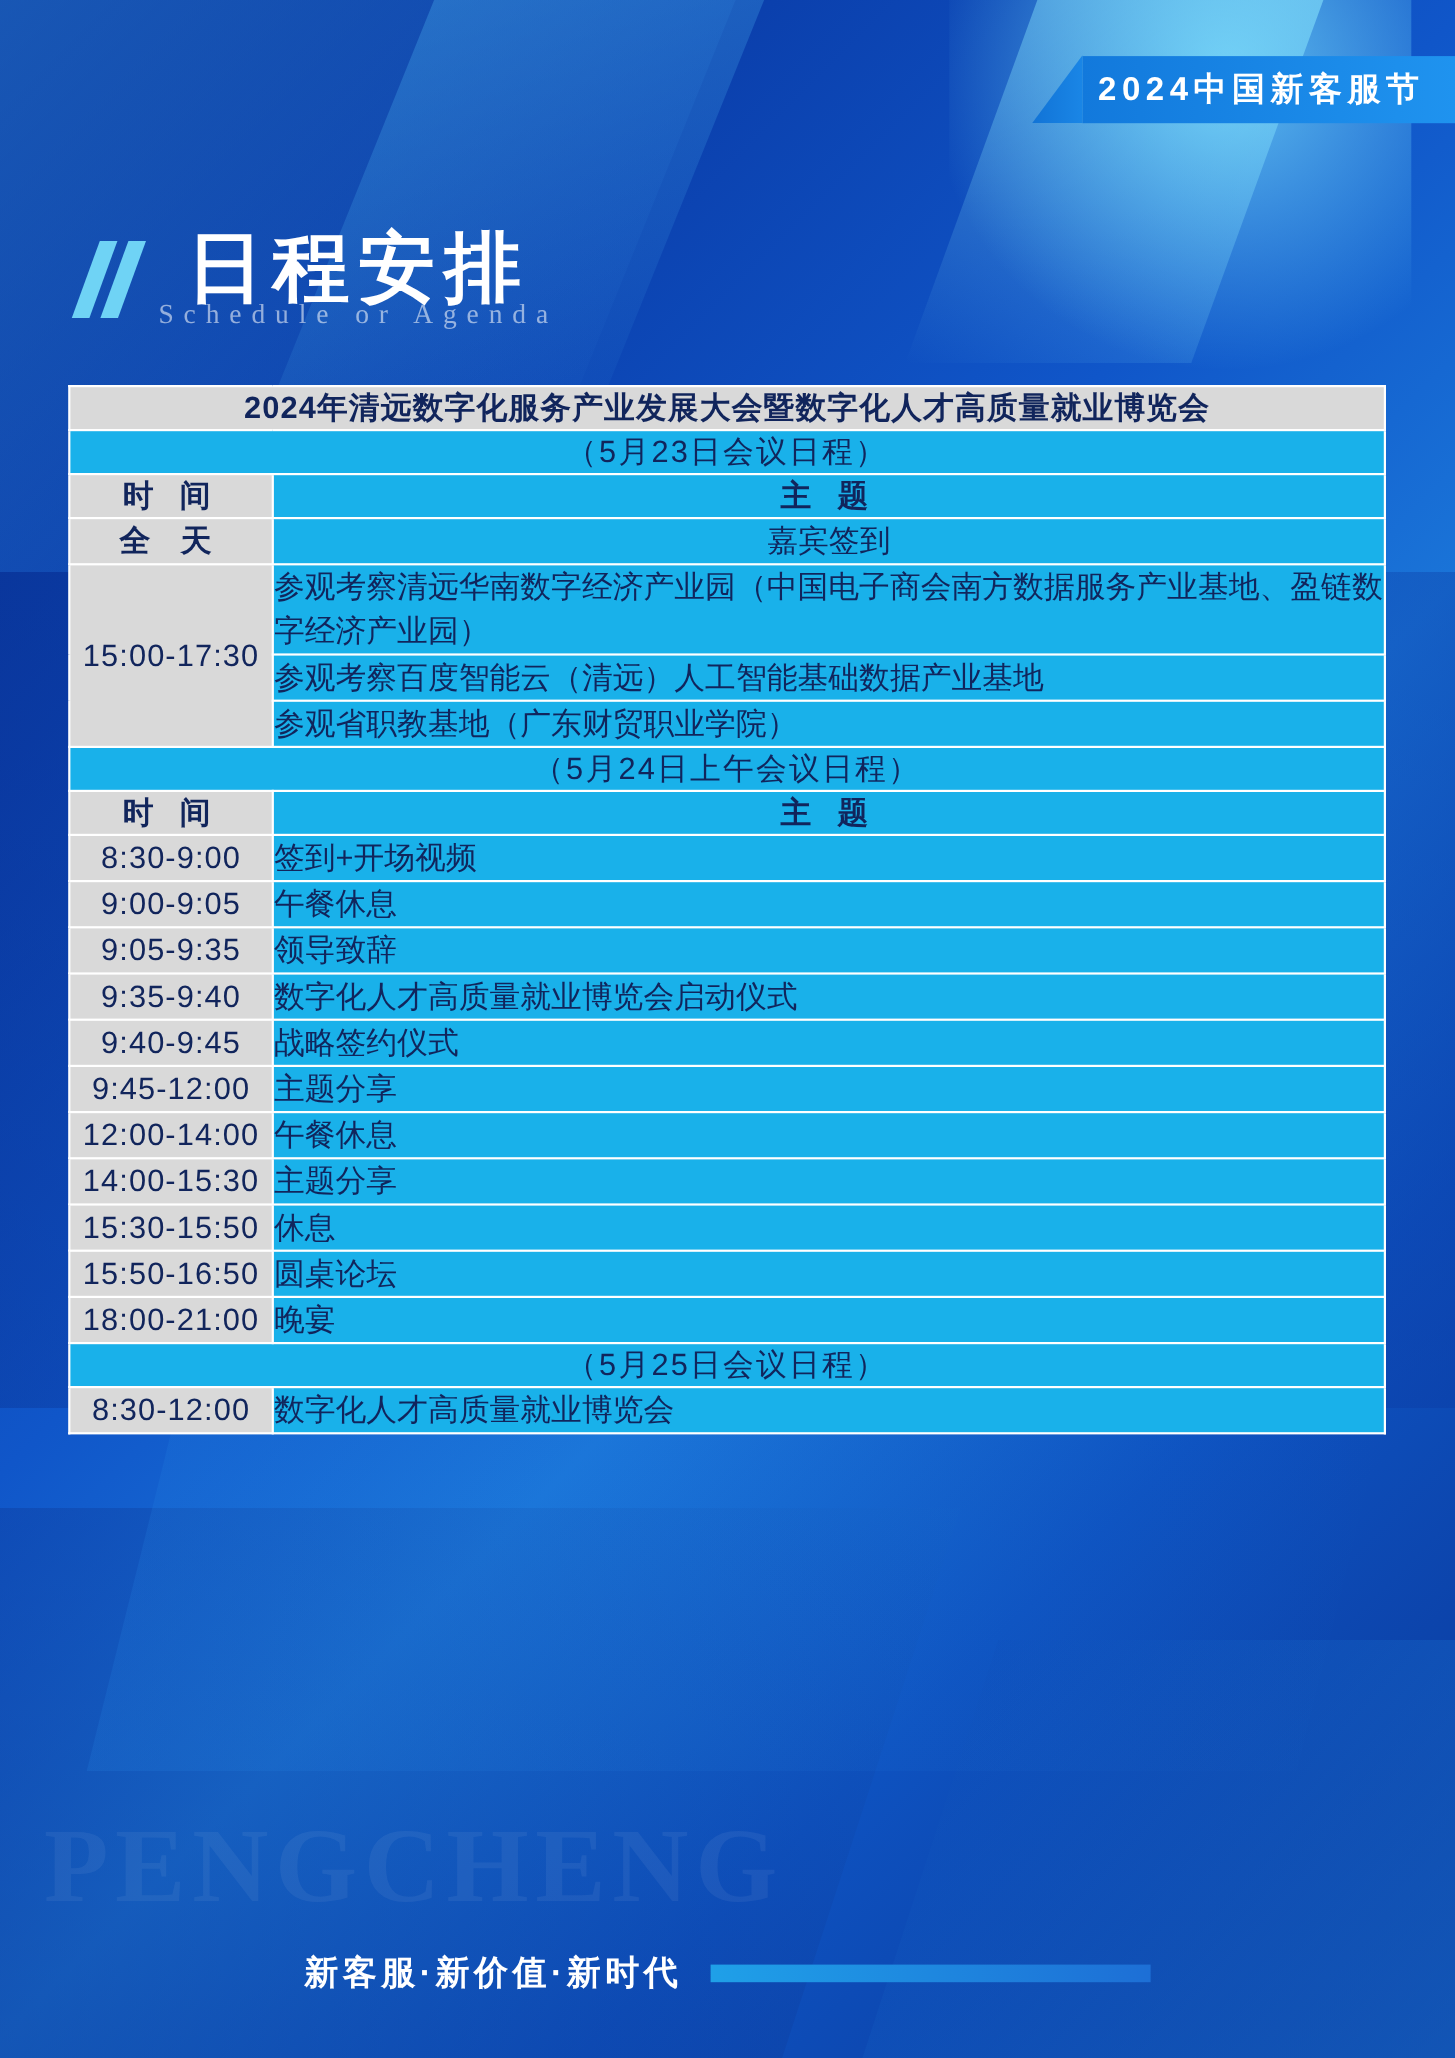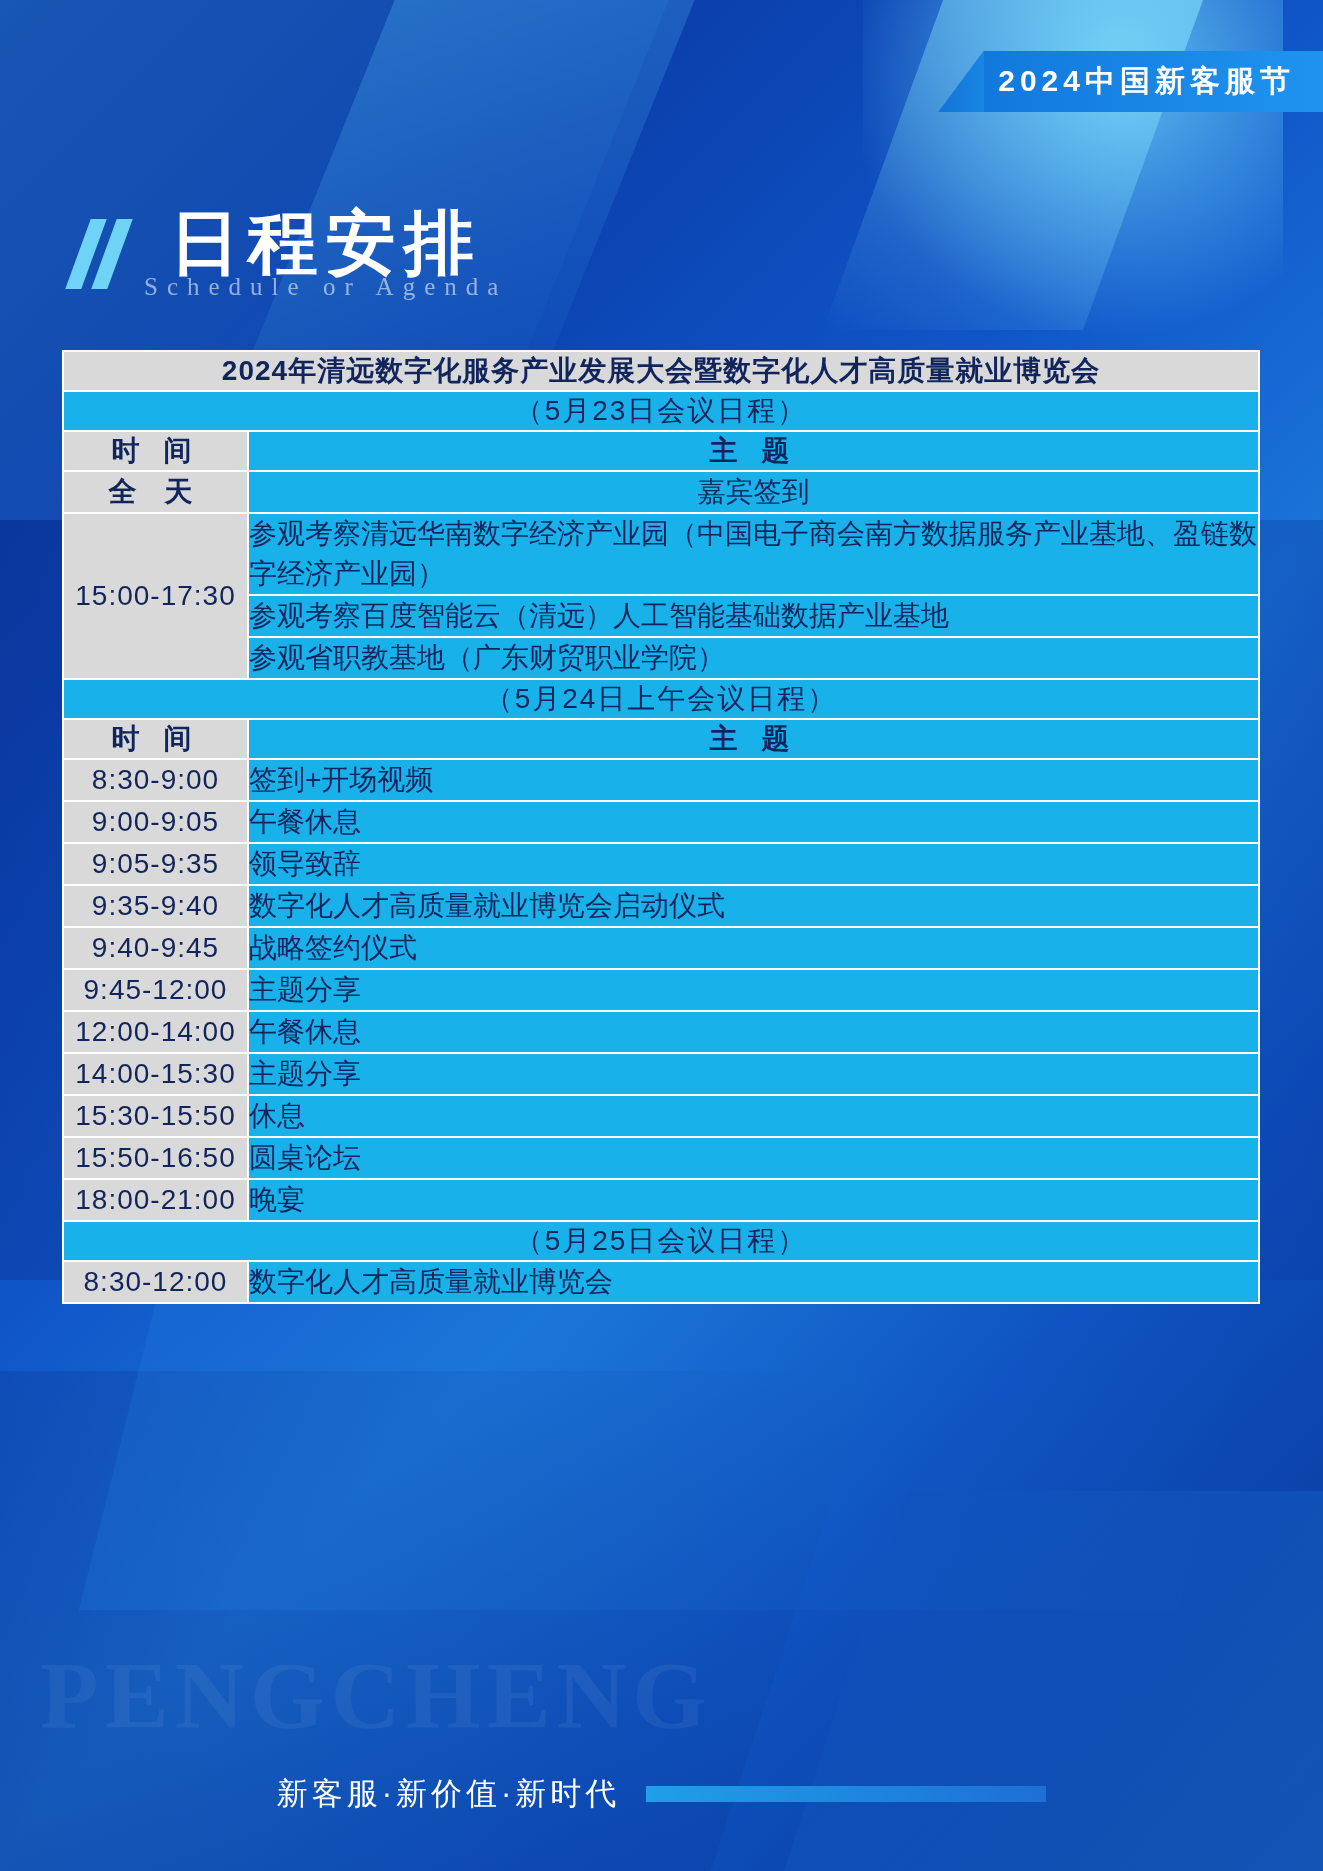--- a/index.html
+++ b/index.html
@@ -232,21 +232,21 @@
     right: 0;
     bottom: 56px;
     display: flex;
     align-items: center;
     justify-content: center;
   }
   .footer-text {
     color: #ffffff;
     font-size: 31px;
     letter-spacing: 4px;
-    font-weight: normal;
+    font-weight: bold;
     white-space: nowrap;
   }
   .footer-bar {
     margin-left: 26px;
     width: 400px;
     height: 16px;
     background: linear-gradient(90deg, #1fa0e8, #1d6fd6);
   }
 </style>
 </head>

